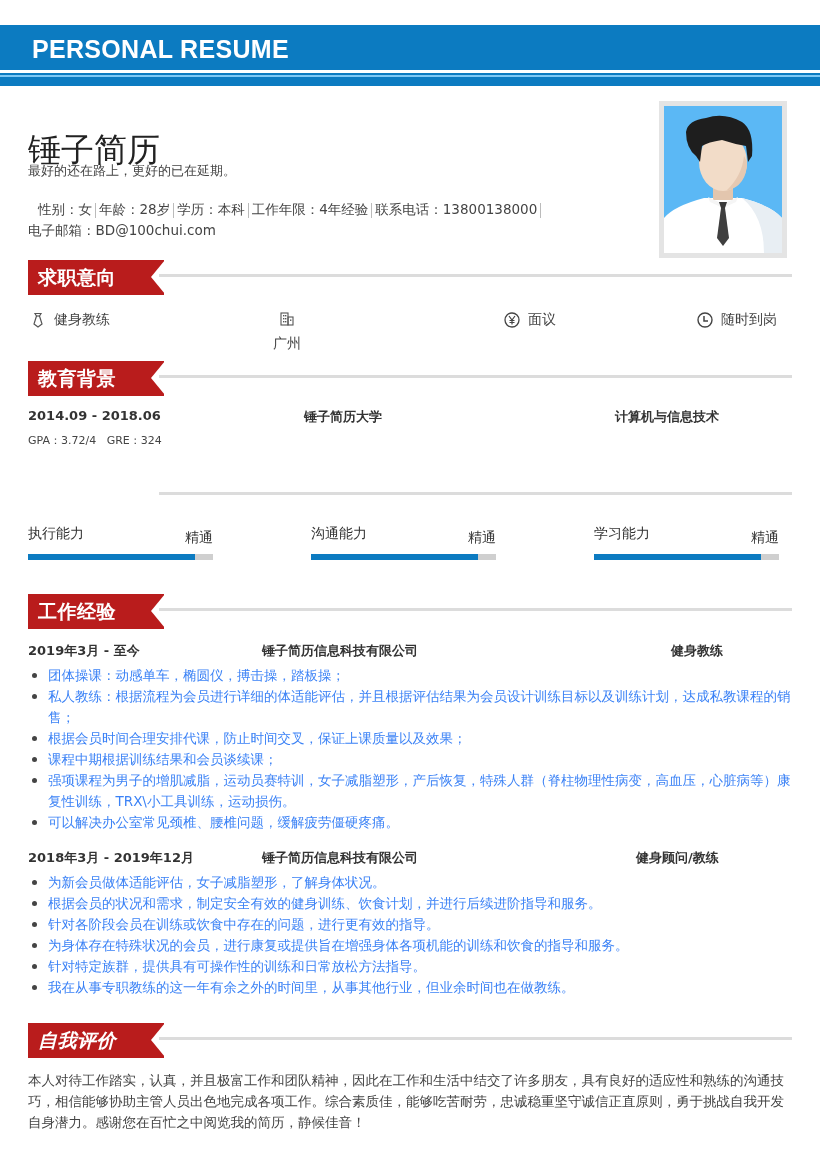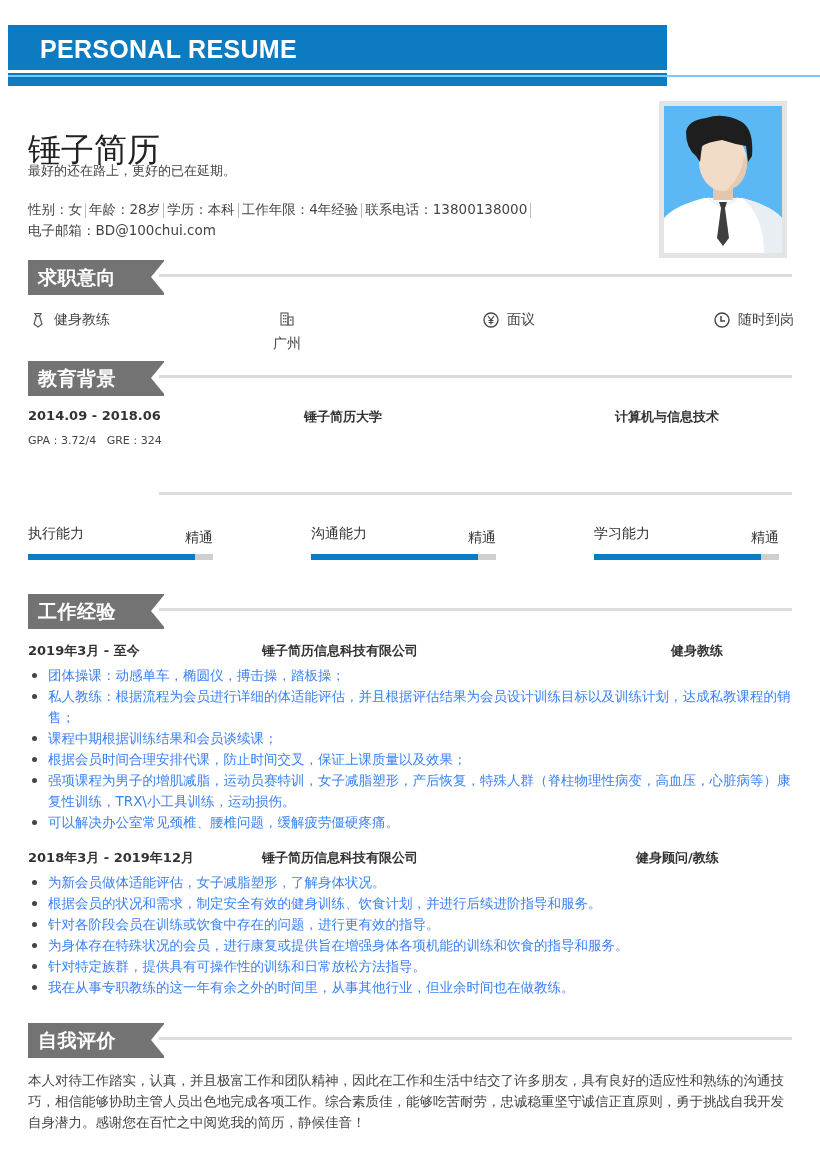--- a/index.html
+++ b/index.html
@@ -1,31 +1,31 @@
 <!DOCTYPE html>
 <html><head>
 <meta charset="utf-8">
 <style>
   * { box-sizing: border-box; margin: 0; padding: 0; }
   body { width: 820px; height: 1160px; background: #ffffff; font-family: "DejaVu Sans", "Liberation Sans", sans-serif; color: #333; position: relative; overflow: hidden; }
-  .banner { position: absolute; left: 8px; top: 25px; width: 659px; height: 61px; background: #0c7bc1; padding-left: 18px; }
+  .banner { position: absolute; left: 0; top: 25px; width: 820px; height: 61px; background: #0c7bc1; padding-left: 18px; }
   .banner-title { position: absolute; left: 32px; top: 10px; font-family: "Liberation Sans", sans-serif; font-weight: bold; font-size: 25px; color: #fff; letter-spacing: 0.3px; }
   .banner-line1 { position: absolute; left: 0; top: 45px; width: 820px; height: 3px; background: #fff; }
   .banner-line2 { position: absolute; left: 0; top: 50px; width: 820px; height: 2px; background: #7ec8f5; }
 
   .name { position: absolute; left: 28px; top: 128px; font-size: 33px; color: #222; }
   .motto { position: absolute; left: 28px; top: 162px; font-size: 13px; color: #444; }
   .info-line { position: absolute; left: 28px; font-size: 13.5px; color: #444; white-space: nowrap; }
   .info-line .sep { display: inline-block; width: 1px; height: 15px; background: #bbb; vertical-align: middle; margin: 0 3px; }
 
   .photo { position: absolute; left: 659px; top: 101px; width: 128px; height: 157px; background: #e4e4e4; padding: 5px; }
   .photo-inner { width: 100%; height: 100%; background: #5bb8f5; overflow: hidden; position: relative; }
 
   .sec-head { position: absolute; left: 28px; height: 35px; width: 764px; }
-  .sec-tag { position: absolute; left: 0; top: 0; width: 136px; height: 35px; background: #737373; }
+  .sec-tag { position: absolute; left: 0; top: 0; width: 136px; height: 35px; background: #b91c1c; }
   .sec-tag::after { content: ""; position: absolute; right: -1px; top: 0; width: 0; height: 0; border-top: 17.5px solid transparent; border-bottom: 17.5px solid transparent; border-right: 14px solid #fff; }
   .sec-tag-text { position: absolute; left: 10px; top: 5px; font-size: 19px; font-weight: bold; color: #fff; letter-spacing: 0.5px; }
   .sec-line { position: absolute; left: 131px; top: 14px; right: 0; height: 3px; background: #dcdcdc; }
 
   .intent-item { position: absolute; font-size: 14px; color: #444; display: flex; align-items: center; gap: 8px; }
   .intent-item svg { width: 16px; height: 16px; }
 
   .bold-row { position: absolute; font-size: 13px; font-weight: bold; color: #333; white-space: nowrap; }
   .plain { position: absolute; font-size: 11px; color: #444; white-space: nowrap; }
 
@@ -45,21 +45,21 @@
 <body>
 
 <div class="banner">
   <div class="banner-title">PERSONAL RESUME</div>
   <div class="banner-line1"></div>
   <div class="banner-line2"></div>
 </div>
 
 <div class="name">锤子简历</div>
 <div class="motto">最好的还在路上，更好的已在延期。</div>
-<div class="info-line" style="top:201px;">
+<div class="info-line" style="top:201px;margin-left:10px;">
   <span>性别：女</span><span class="sep"></span><span>年龄：28岁</span><span class="sep"></span><span>学历：本科</span><span class="sep"></span><span>工作年限：4年经验</span><span class="sep"></span><span>联系电话：13800138000</span><span class="sep"></span>
 </div>
 <div class="info-line" style="top:222px;">电子邮箱：BD@100chui.com</div>
 
 <div class="photo">
   <div class="photo-inner">
     <svg width="118" height="147" viewBox="0 0 118 147">
       <rect width="118" height="147" fill="#5bb8f5"></rect>
       <path d="M0 112 Q10 100 40 92 L78 92 Q108 100 118 112 L118 147 L0 147 Z" fill="#ffffff"></path>
       <path d="M78 92 Q108 100 118 112 L118 147 L100 147 Q100 110 78 92 Z" fill="#e8eef3"></path>
@@ -94,28 +94,28 @@
       <rect x="4" y="4" width="1.4" height="1.4" fill="#555"></rect>
       <rect x="6" y="4" width="1.4" height="1.4" fill="#555"></rect>
       <rect x="4" y="7" width="1.4" height="1.4" fill="#555"></rect>
       <rect x="6" y="7" width="1.4" height="1.4" fill="#555"></rect>
       <rect x="4" y="10" width="1.4" height="1.4" fill="#555"></rect>
       <rect x="6" y="10" width="1.4" height="1.4" fill="#555"></rect>
       <rect x="11" y="8.5" width="1.4" height="1.4" fill="#555"></rect>
     </svg>
   <span>广州</span>
 </div>
-<div class="intent-item" style="left:483px; top:311px;">
+<div class="intent-item" style="left:504px; top:311px;">
   <svg viewBox="0 0 16 16">
       <circle cx="8" cy="8" r="7" fill="none" stroke="#444" stroke-width="1.3"></circle>
       <path d="M5 4 L8 8 L11 4 M8 8 V12.5 M5.5 8.5 H10.5 M5.5 10.5 H10.5" fill="none" stroke="#444" stroke-width="1.2"></path>
     </svg>
   <span>面议</span>
 </div>
-<div class="intent-item" style="left:714px; top:311px;">
+<div class="intent-item" style="left:697px; top:311px;">
   <svg viewBox="0 0 16 16">
       <circle cx="8" cy="8" r="7" fill="none" stroke="#444" stroke-width="1.4"></circle>
       <path d="M7 4 V9 H11" fill="none" stroke="#444" stroke-width="1.5"></path>
     </svg>
   <span>随时到岗</span>
 </div>
 
 <div class="sec-head" style="top:361px;">
   <div class="sec-tag">
       <span class="sec-tag-text">教育背景</span>
@@ -158,37 +158,37 @@
     </div>
   <div class="sec-line"></div>
 </div>
 
 <div class="bold-row" style="left:28px; top:642px;">2019年3月 - 至今</div>
 <div class="bold-row" style="left:262px; top:642px;">锤子简历信息科技有限公司</div>
 <div class="bold-row" style="left:671px; top:642px;">健身教练</div>
 <ul class="bullets" style="top:665px;">
   <li>团体操课：动感单车，椭圆仪，搏击操，踏板操；</li>
   <li>私人教练：根据流程为会员进行详细的体适能评估，并且根据评估结果为会员设计训练目标以及训练计划，达成私教课程的销售；</li>
+  <li>根据会员时间合理安排代课，防止时间交叉，保证上课质量以及效果；</li>
   <li>课程中期根据训练结果和会员谈续课；</li>
-  <li>根据会员时间合理安排代课，防止时间交叉，保证上课质量以及效果；</li>
   <li>强项课程为男子的增肌减脂，运动员赛特训，女子减脂塑形，产后恢复，特殊人群（脊柱物理性病变，高血压，心脏病等）康复性训练，TRX\小工具训练，运动损伤。</li>
   <li>可以解决办公室常见颈椎、腰椎问题，缓解疲劳僵硬疼痛。</li>
 </ul>
 
 <div class="bold-row" style="left:28px; top:849px;">2018年3月 - 2019年12月</div>
 <div class="bold-row" style="left:262px; top:849px;">锤子简历信息科技有限公司</div>
 <div class="bold-row" style="left:636px; top:849px;">健身顾问/教练</div>
 <ul class="bullets" style="top:872px;">
   <li>为新会员做体适能评估，女子减脂塑形，了解身体状况。</li>
   <li>根据会员的状况和需求，制定安全有效的健身训练、饮食计划，并进行后续进阶指导和服务。</li>
   <li>针对各阶段会员在训练或饮食中存在的问题，进行更有效的指导。</li>
   <li>为身体存在特殊状况的会员，进行康复或提供旨在增强身体各项机能的训练和饮食的指导和服务。</li>
   <li>针对特定族群，提供具有可操作性的训练和日常放松方法指导。</li>
   <li>我在从事专职教练的这一年有余之外的时间里，从事其他行业，但业余时间也在做教练。</li>
 </ul>
 
-<div class="sec-head" style="top:1023px;">
+<div class="sec-head" style="top:1023px;font-style:italic;">
   <div class="sec-tag">
       <span class="sec-tag-text">自我评价</span>
     </div>
   <div class="sec-line"></div>
 </div>
 <div class="eval">本人对待工作踏实，认真，并且极富工作和团队精神，因此在工作和生活中结交了许多朋友，具有良好的适应性和熟练的沟通技巧，相信能够协助主管人员出色地完成各项工作。综合素质佳，能够吃苦耐劳，忠诚稳重坚守诚信正直原则，勇于挑战自我开发自身潜力。感谢您在百忙之中阅览我的简历，静候佳音！</div>
 
 </body></html>

